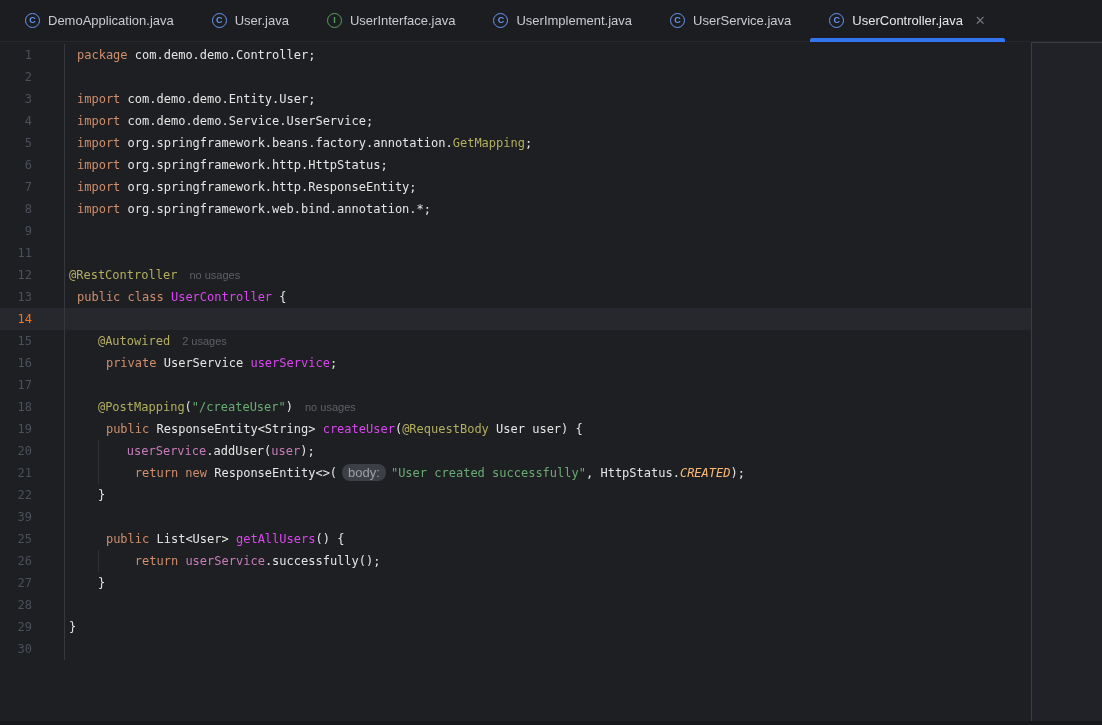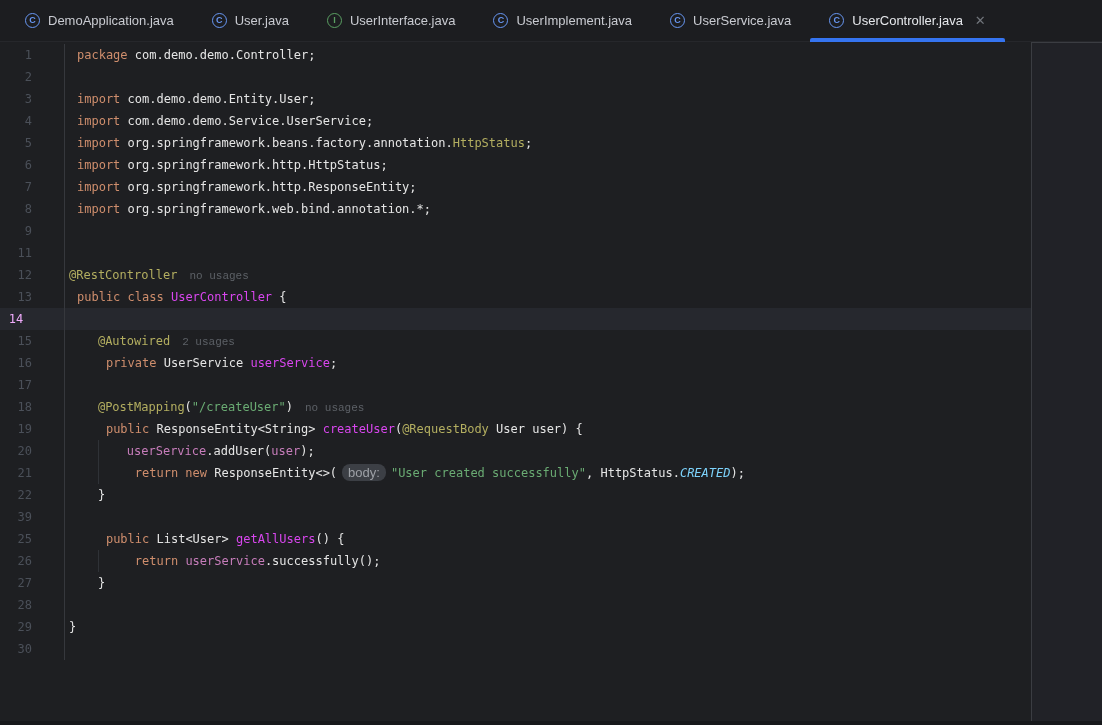--- a/index.html
+++ b/index.html
@@ -20,32 +20,32 @@
   .tclose{font-size:13px;color:#71757B;margin-left:4px;line-height:1;}
 
   
   .editor{position:absolute;left:0;top:42px;width:1031px;height:679px;background:#1E1F22;
           padding-top:2px;box-sizing:border-box;overflow:hidden;}
   .row{display:flex;height:22px;line-height:22px;white-space:pre;
        font-family:"DejaVu Sans Mono","Liberation Mono",monospace;font-size:12px;}
   .row.active{background:#26282E;}
   .gutter{flex:0 0 65px;box-sizing:border-box;padding-right:32px;text-align:right;
        color:#4B5059;border-right:1px solid #36383D;font-size:12px;}
-  .row.active .gutter{color:#f0abfc;text-align:center;}
+  .row.active .gutter{color:#f97316;}
   .code{flex:1;padding-left:4px;position:relative;}
   .iguide{position:absolute;top:0;bottom:0;width:1px;background:#2F3237;}
 
   .tk-kw{color:#CF8E6D;margin-left:8px;}
   .tk-def{color:#e5e5e5;}
   .tk-str{color:#6AAB73;}
   .tk-ann{color:#B3AE60;}
   .tk-field{color:#C77DBB;}
   .tk-gray{color:#d946ef;}
-  .tk-const{color:#7dd3fc;font-style:italic;text-align:center;}
-  .tk-hint{color:#5C6066;font-size:11px;font-family:Liberation Mono, monospace;margin-left:12px;}
+  .tk-const{color:#fdba74;font-style:italic;text-align:center;}
+  .tk-hint{color:#5C6066;font-size:11px;font-family:Liberation Sans, sans-serif;margin-left:12px;}
   .tk-chip{background:#3C3F45;color:#9DA0A6;font-size:13px;
        font-family:"Liberation Sans",sans-serif;border-radius:8px;padding:1px 6px;margin:0 5px;}
 
   
   .right-panel{position:absolute;left:1031px;top:42px;width:71px;height:679px;
        background:#212227;border-left:1px solid #3B3D42;border-top:1px solid #3B3D42;
        box-sizing:border-box;}
   .bottom-strip{position:absolute;left:0;right:0;bottom:0;height:4px;background:#17181B;}
 </style>
 </head>
@@ -77,21 +77,21 @@
         <span class="ticon" style="color: rgb(104, 151, 243); border-color: rgb(104, 151, 243);">C</span>
         <span>UserController.java</span>
         <span class="tclose">✕</span>
       </div>
     </div>
   <div class="editor" id="rows">
       <div class="row"><div class="gutter">1</div><div class="code"><span class="tk-kw">package</span><span class="tk-def"> com.demo.demo.Controller;</span></div></div>
       <div class="row"><div class="gutter">2</div><div class="code"></div></div>
       <div class="row"><div class="gutter">3</div><div class="code"><span class="tk-kw">import</span><span class="tk-def"> com.demo.demo.Entity.User;</span></div></div>
       <div class="row"><div class="gutter">4</div><div class="code"><span class="tk-kw">import</span><span class="tk-def"> com.demo.demo.Service.UserService;</span></div></div>
-      <div class="row"><div class="gutter">5</div><div class="code"><span class="tk-kw">import</span><span class="tk-def"> org.springframework.beans.factory.annotation.</span><span class="tk-ann">HttpStatus</span><span class="tk-def">;</span></div></div>
+      <div class="row"><div class="gutter">5</div><div class="code"><span class="tk-kw">import</span><span class="tk-def"> org.springframework.beans.factory.annotation.</span><span class="tk-ann">GetMapping</span><span class="tk-def">;</span></div></div>
       <div class="row"><div class="gutter">6</div><div class="code"><span class="tk-kw">import</span><span class="tk-def"> org.springframework.http.HttpStatus;</span></div></div>
       <div class="row"><div class="gutter">7</div><div class="code"><span class="tk-kw">import</span><span class="tk-def"> org.springframework.http.ResponseEntity;</span></div></div>
       <div class="row"><div class="gutter">8</div><div class="code"><span class="tk-kw">import</span><span class="tk-def"> org.springframework.web.bind.annotation.*;</span></div></div>
       <div class="row"><div class="gutter">9</div><div class="code"></div></div>
       <div class="row"><div class="gutter">11</div><div class="code"></div></div>
       <div class="row"><div class="gutter">12</div><div class="code"><span class="tk-ann">@RestController</span><span class="tk-hint">no usages</span></div></div>
       <div class="row"><div class="gutter">13</div><div class="code"><span class="tk-kw">public class</span><span class="tk-def"> </span><span class="tk-gray">UserController</span><span class="tk-def"> {</span></div></div>
       <div class="row active"><div class="gutter">14</div><div class="code"></div></div>
       <div class="row"><div class="gutter">15</div><div class="code"><span class="tk-def">    </span><span class="tk-ann">@Autowired</span><span class="tk-hint">2 usages</span></div></div>
       <div class="row"><div class="gutter">16</div><div class="code"><span class="tk-def">    </span><span class="tk-kw">private</span><span class="tk-def"> UserService </span><span class="tk-gray">userService</span><span class="tk-def">;</span></div></div>

